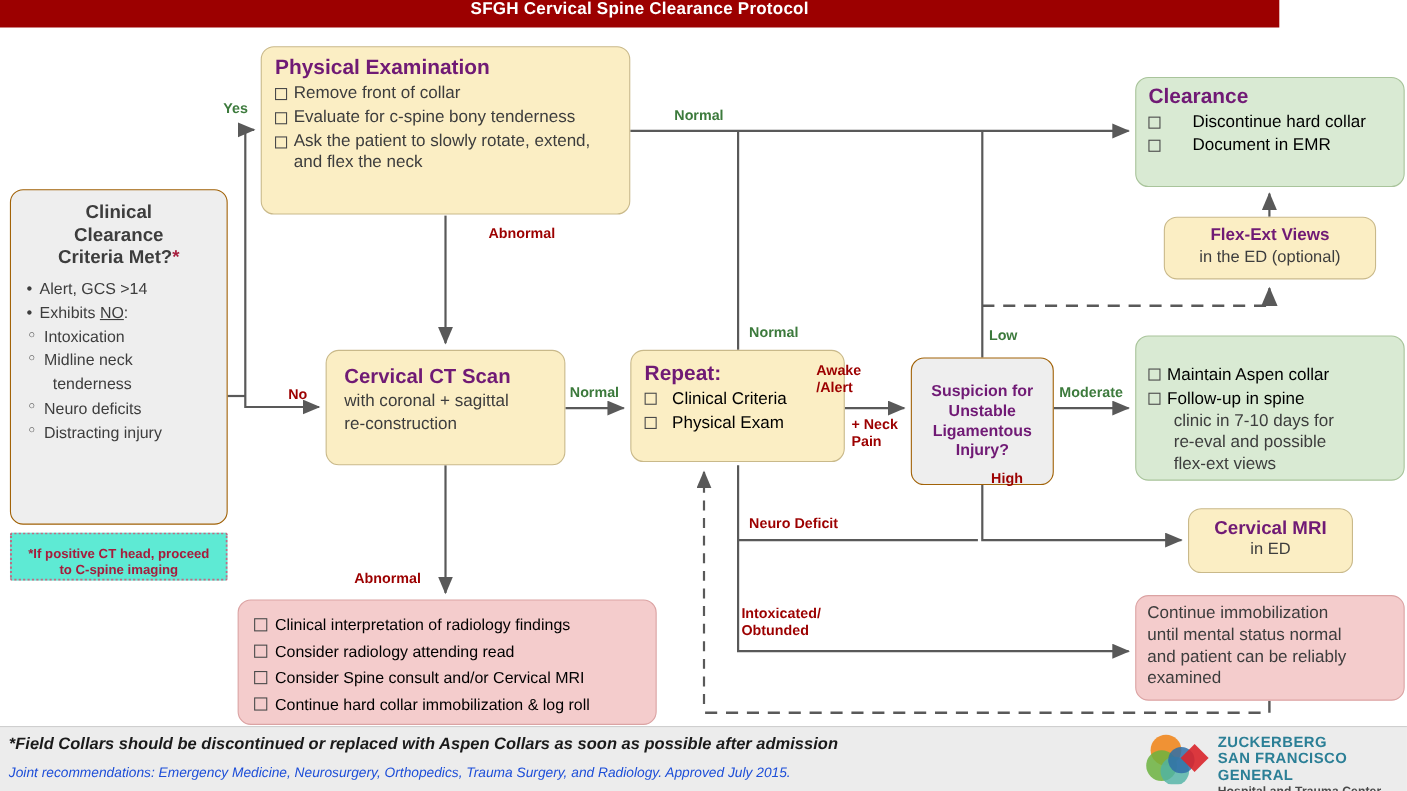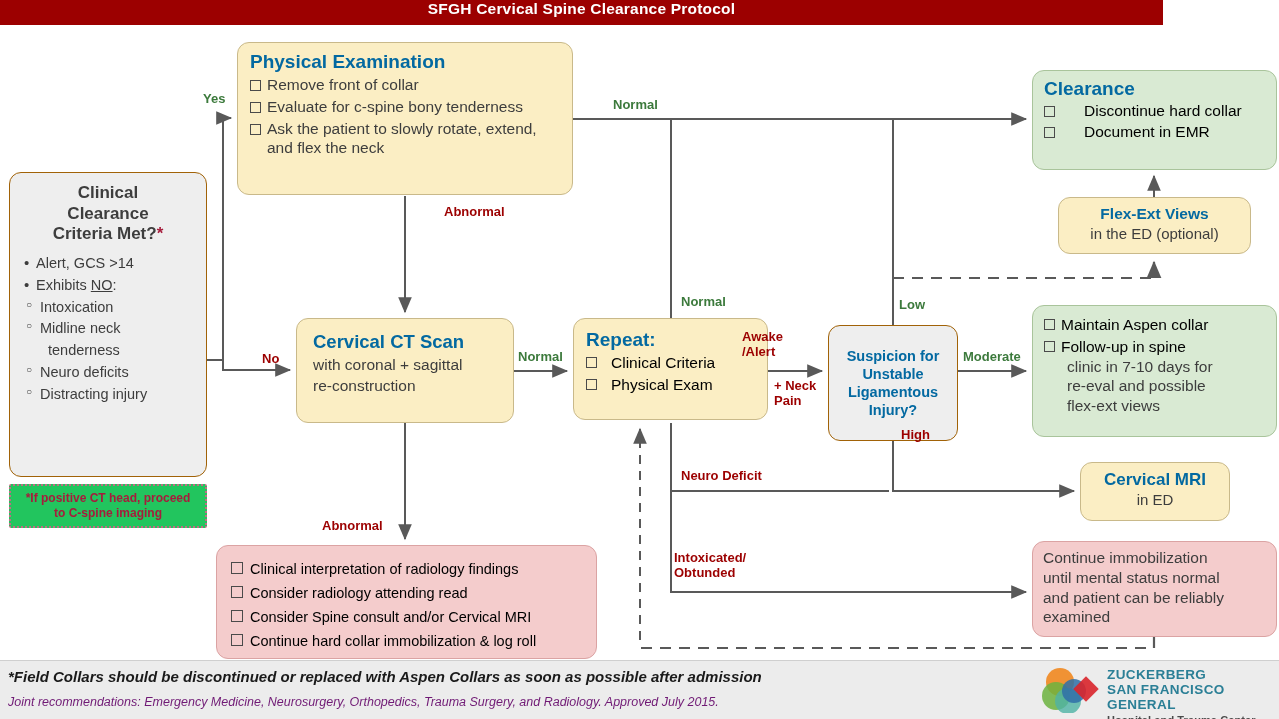--- a/index.html
+++ b/index.html
@@ -10,21 +10,21 @@
        display:flex;align-items:flex-start;justify-content:center;font-size:15.5px;font-weight:bold;letter-spacing:.2px;}
 
   .svglayer{position:absolute;left:0;top:0;width:1279px;height:719px;pointer-events:none;}
 
   .node{position:absolute;box-sizing:border-box;border-radius:12px;}
   .n-yellow{background:#fbeec4;border:1px solid #c9b98a;}
   .n-gray{background:#eeeeee;border:1px solid #a16207;}
   .n-green{background:#d9ead3;border:1px solid #a9c49b;}
   .n-pink{background:#f4cccc;border:1px solid #dba3a3;}
 
-  .ttl{font-weight:bold;color:#0369a1;}
+  .ttl{font-weight:bold;color:#701a75;}
   .txt{color:#3d3d3d;}
 
   .cb{display:inline-block;width:11px;height:11px;border:1.6px solid #4a4a4a;box-sizing:border-box;
       vertical-align:-1px;margin-right:6px;background:transparent;}
 
   .li{display:flex;align-items:flex-start;}
   .li .cb{flex:0 0 auto;margin-top:4px;}
 
   
   #clinical{left:9px;top:172px;width:198px;height:305px;padding:10px 12px;}
@@ -32,22 +32,22 @@
   #clinical .hd .star{color:#a61c3c;}
   #clinical ul{margin:8px 0 0 0;padding:0;list-style:none;font-size:14.5px;color:#3d3d3d;line-height:1.5;}
   #clinical ul li{position:relative;padding-left:14px;}
   #clinical ul li.b:before{content:"•";position:absolute;left:2px;top:-1px;font-size:15px;}
   #clinical ul li.o{padding-left:18px;}
   #clinical ul li.o:before{content:"\25CB";position:absolute;left:4px;top:0px;font-size:10px;}
   #clinical ul li.cont{padding-left:26px;}
   #clinical .u{text-decoration:underline;}
   #clinical .fine{font-size:10.5px;line-height:1.2;padding-left:26px;color:#3d3d3d;display:block;margin-top:1px;}
 
-  #ctnote{left:9px;top:484px;width:198px;height:44px;border:2px dotted #c06c84;border-radius:2px;background:#22c55e;
-          display:flex;align-items:center;justify-content:center;text-align:center;
+  #ctnote{left:9px;top:484px;width:198px;height:44px;border:2px dotted #c06c84;border-radius:2px;background:#5eead4;
+          display:flex;align-items:flex-end;justify-content:center;text-align:center;
           color:#a61c3c;font-size:12px;font-weight:bold;line-height:1.25;padding:0 6px;box-sizing:border-box;}
 
   
   #pexam{left:237px;top:42px;width:336px;height:153px;padding:8px 10px 6px 12px;}
   #pexam .ttl{font-size:19px;margin-bottom:1px;}
   #pexam .li{font-size:15.5px;line-height:1.22;color:#3d3d3d;margin-top:3px;}
 
   
   #ctscan{left:296px;top:318px;width:218px;height:105px;padding:12px 0 0 16px;}
   #ctscan .ttl{font-size:18.5px;}
@@ -69,21 +69,21 @@
   #clearance .ttl{font-size:19px;margin-bottom:1px;}
   #clearance .li{font-size:15.5px;line-height:1.22;margin-top:2px;gap:15px;}
   #clearance .li .cb{margin-right:14px;}
 
   
   #flexext{left:1058px;top:197px;width:193px;height:57px;padding:7px 0 0 0;text-align:center;}
   #flexext .ttl{font-size:15.5px;}
   #flexext .txt{font-size:15px;margin-top:2px;}
 
   
-  #aspen{left:1032px;top:305px;width:245px;height:132px;padding:7px 0 0 11px;}
+  #aspen{left:1032px;top:305px;width:245px;height:132px;padding:23px 0 0 11px;}
   #aspen .li{font-size:15.5px;line-height:1.28;margin-top:2px;}
   #aspen .sub{font-size:15.5px;line-height:1.28;color:#3d3d3d;padding-left:23px;}
 
   
   #mri{left:1080px;top:462px;width:150px;height:59px;padding:7px 0 0 0;text-align:center;}
   #mri .ttl{font-size:17px;}
   #mri .txt{font-size:15px;margin-top:1px;}
 
   
   #immob{left:1032px;top:541px;width:245px;height:96px;padding:6px 0 0 10px;}
@@ -95,21 +95,21 @@
   #abn .li .cb{width:12px;height:12px;margin-right:7px;margin-top:2px;}
 
   
   .lbl{position:absolute;font-size:13px;font-weight:bold;white-space:pre;line-height:1.12;}
   .lbl-g{color:#3c7a3c;}
   .lbl-r{color:#9c0000;}
 
   
   #footer{position:absolute;left:0;top:660px;width:1279px;height:59px;background:#ececec;border-top:1px solid #cfcfcf;}
   #footer .f1{position:absolute;left:8px;top:7px;font-size:15px;font-style:italic;font-weight:bold;color:#1a1a1a;}
-  #footer .f2{position:absolute;left:8px;top:34px;font-size:12.5px;font-style:italic;color:#701a75;}
+  #footer .f2{position:absolute;left:8px;top:34px;font-size:12.5px;font-style:italic;color:#1d4ed8;}
   #logo{position:absolute;left:1035px;top:662px;width:244px;height:55px;}
   #logo .marks{position:absolute;left:3px;top:5px;width:62px;height:46px;}
   #logo .lt{position:absolute;left:72px;top:5px;}
   #logo .l1{font-size:13.5px;font-weight:bold;color:#2b7f96;letter-spacing:.4px;line-height:1.12;}
   #logo .l2{font-size:11px;font-weight:bold;color:#4a4a4a;letter-spacing:.1px;margin-top:2px;}
 </style>
 </head>
 <body>
 
 <div id="root">

